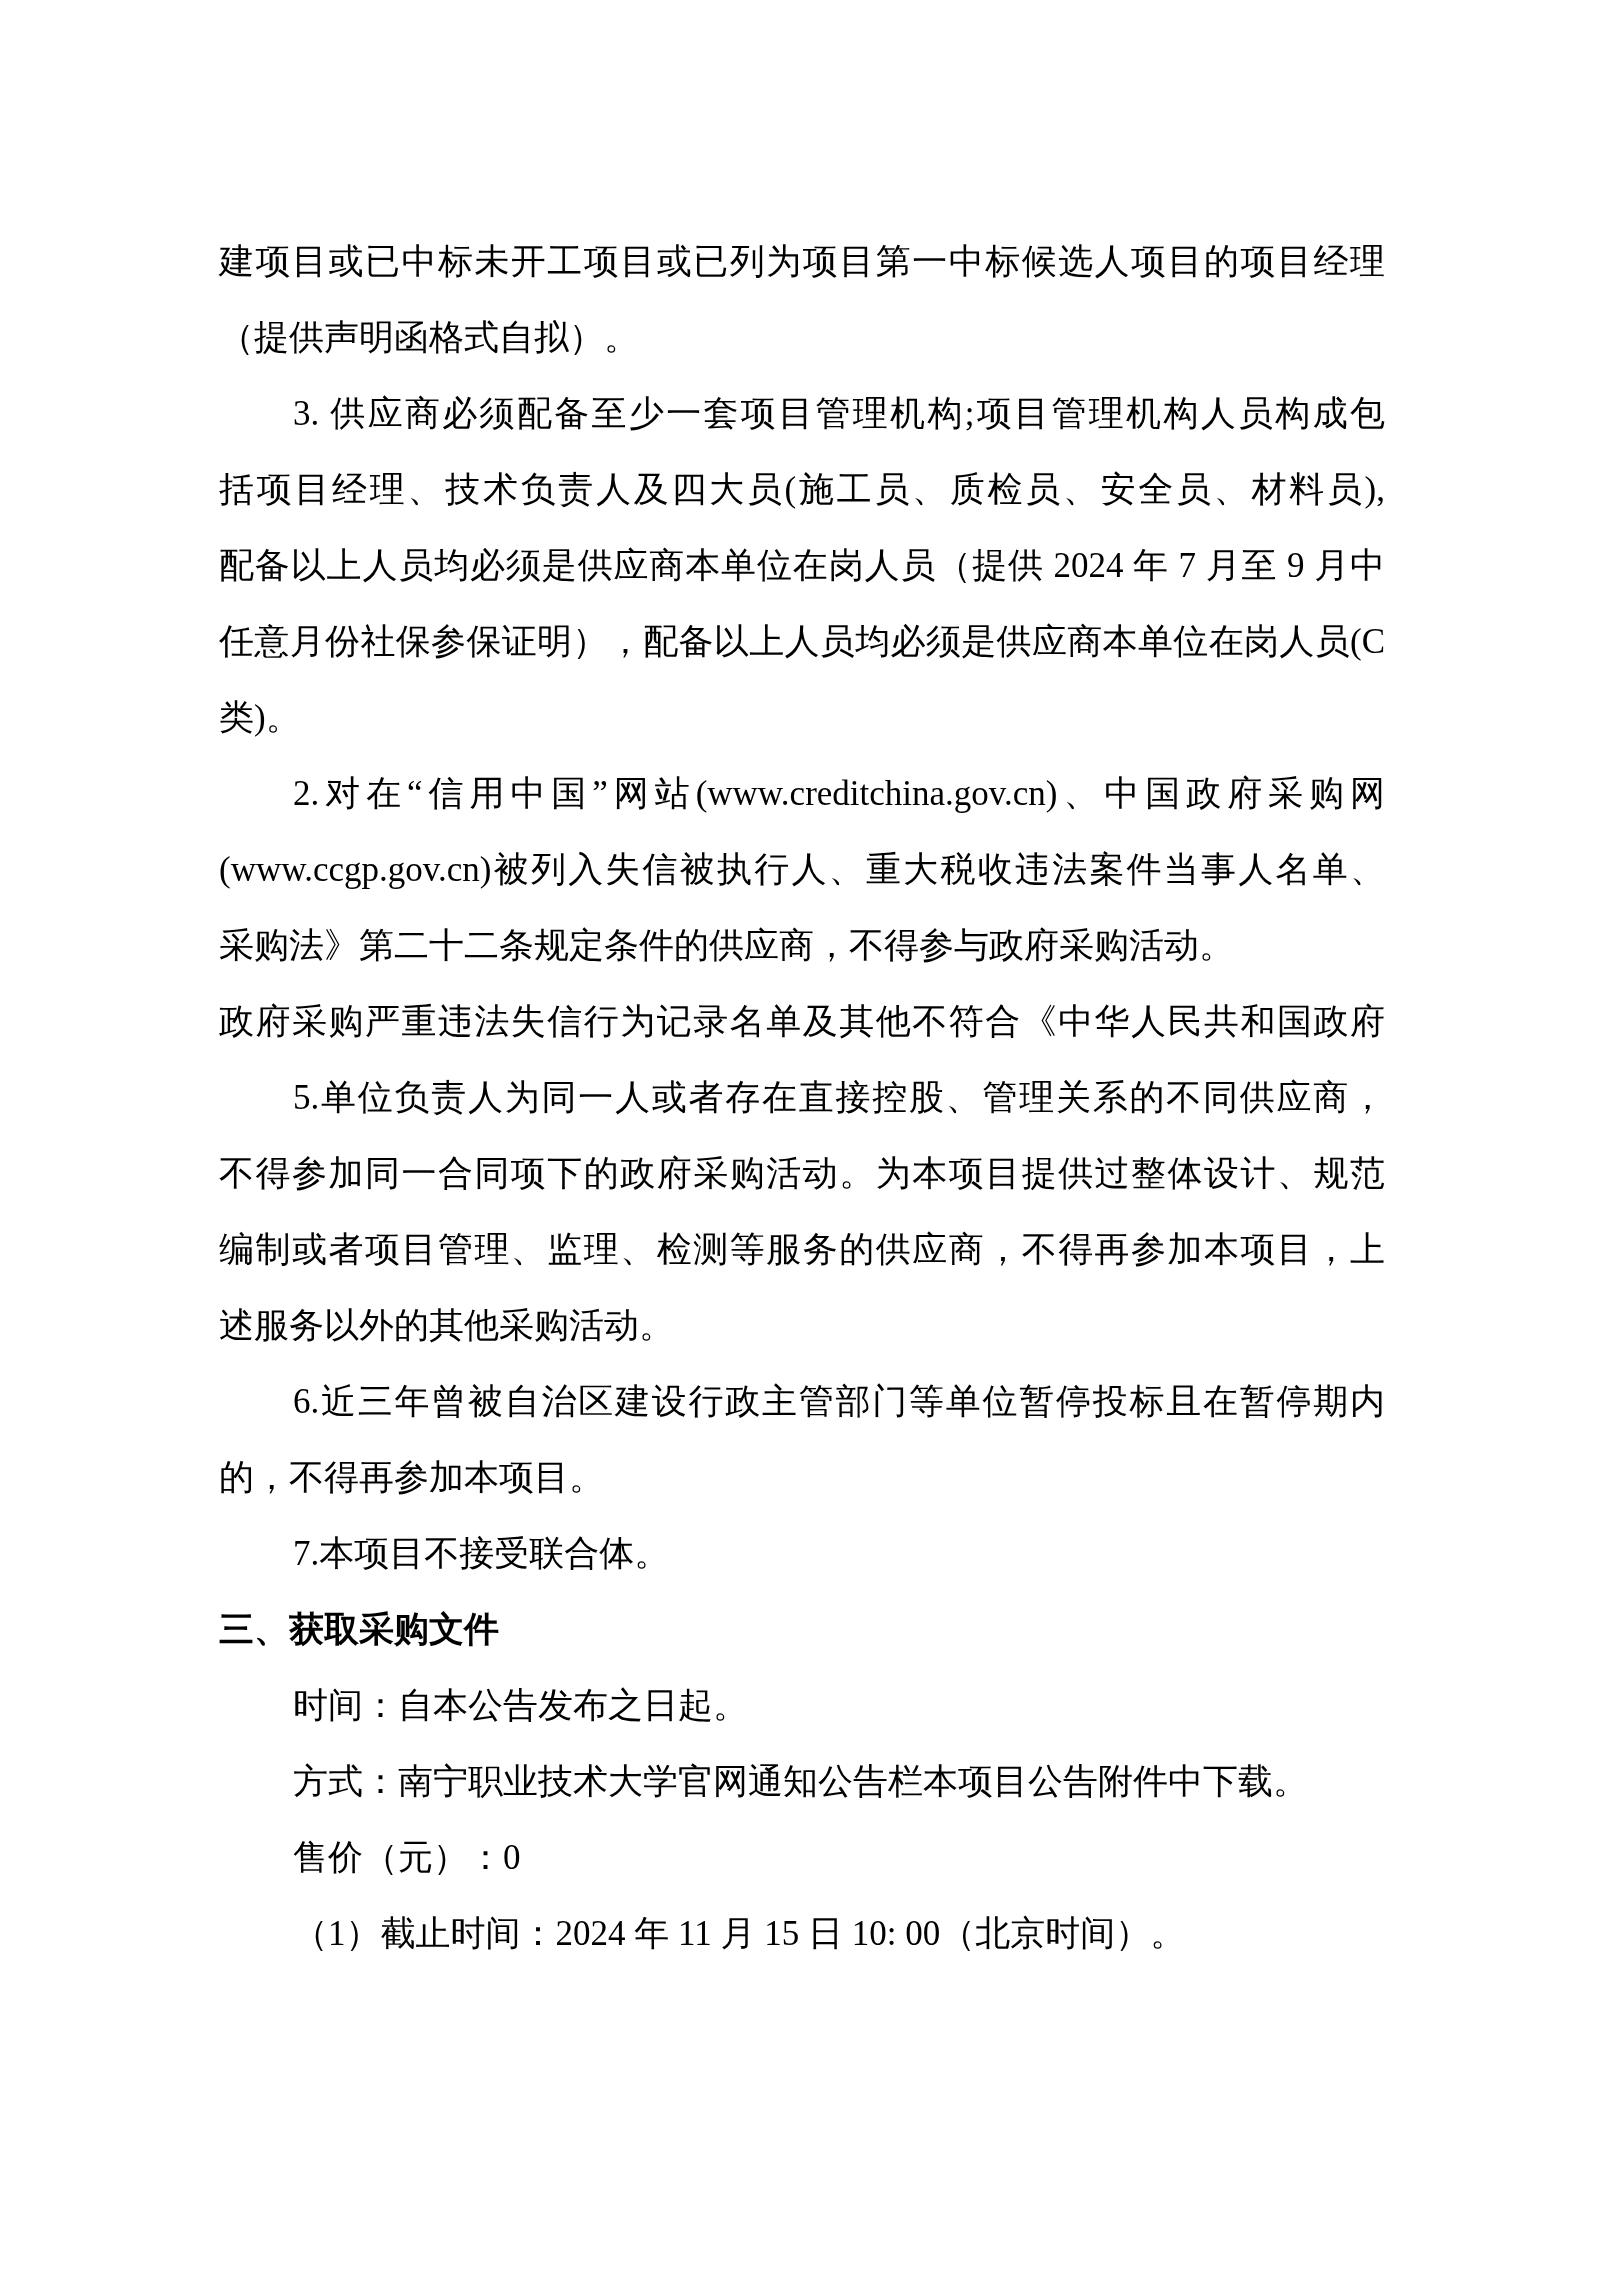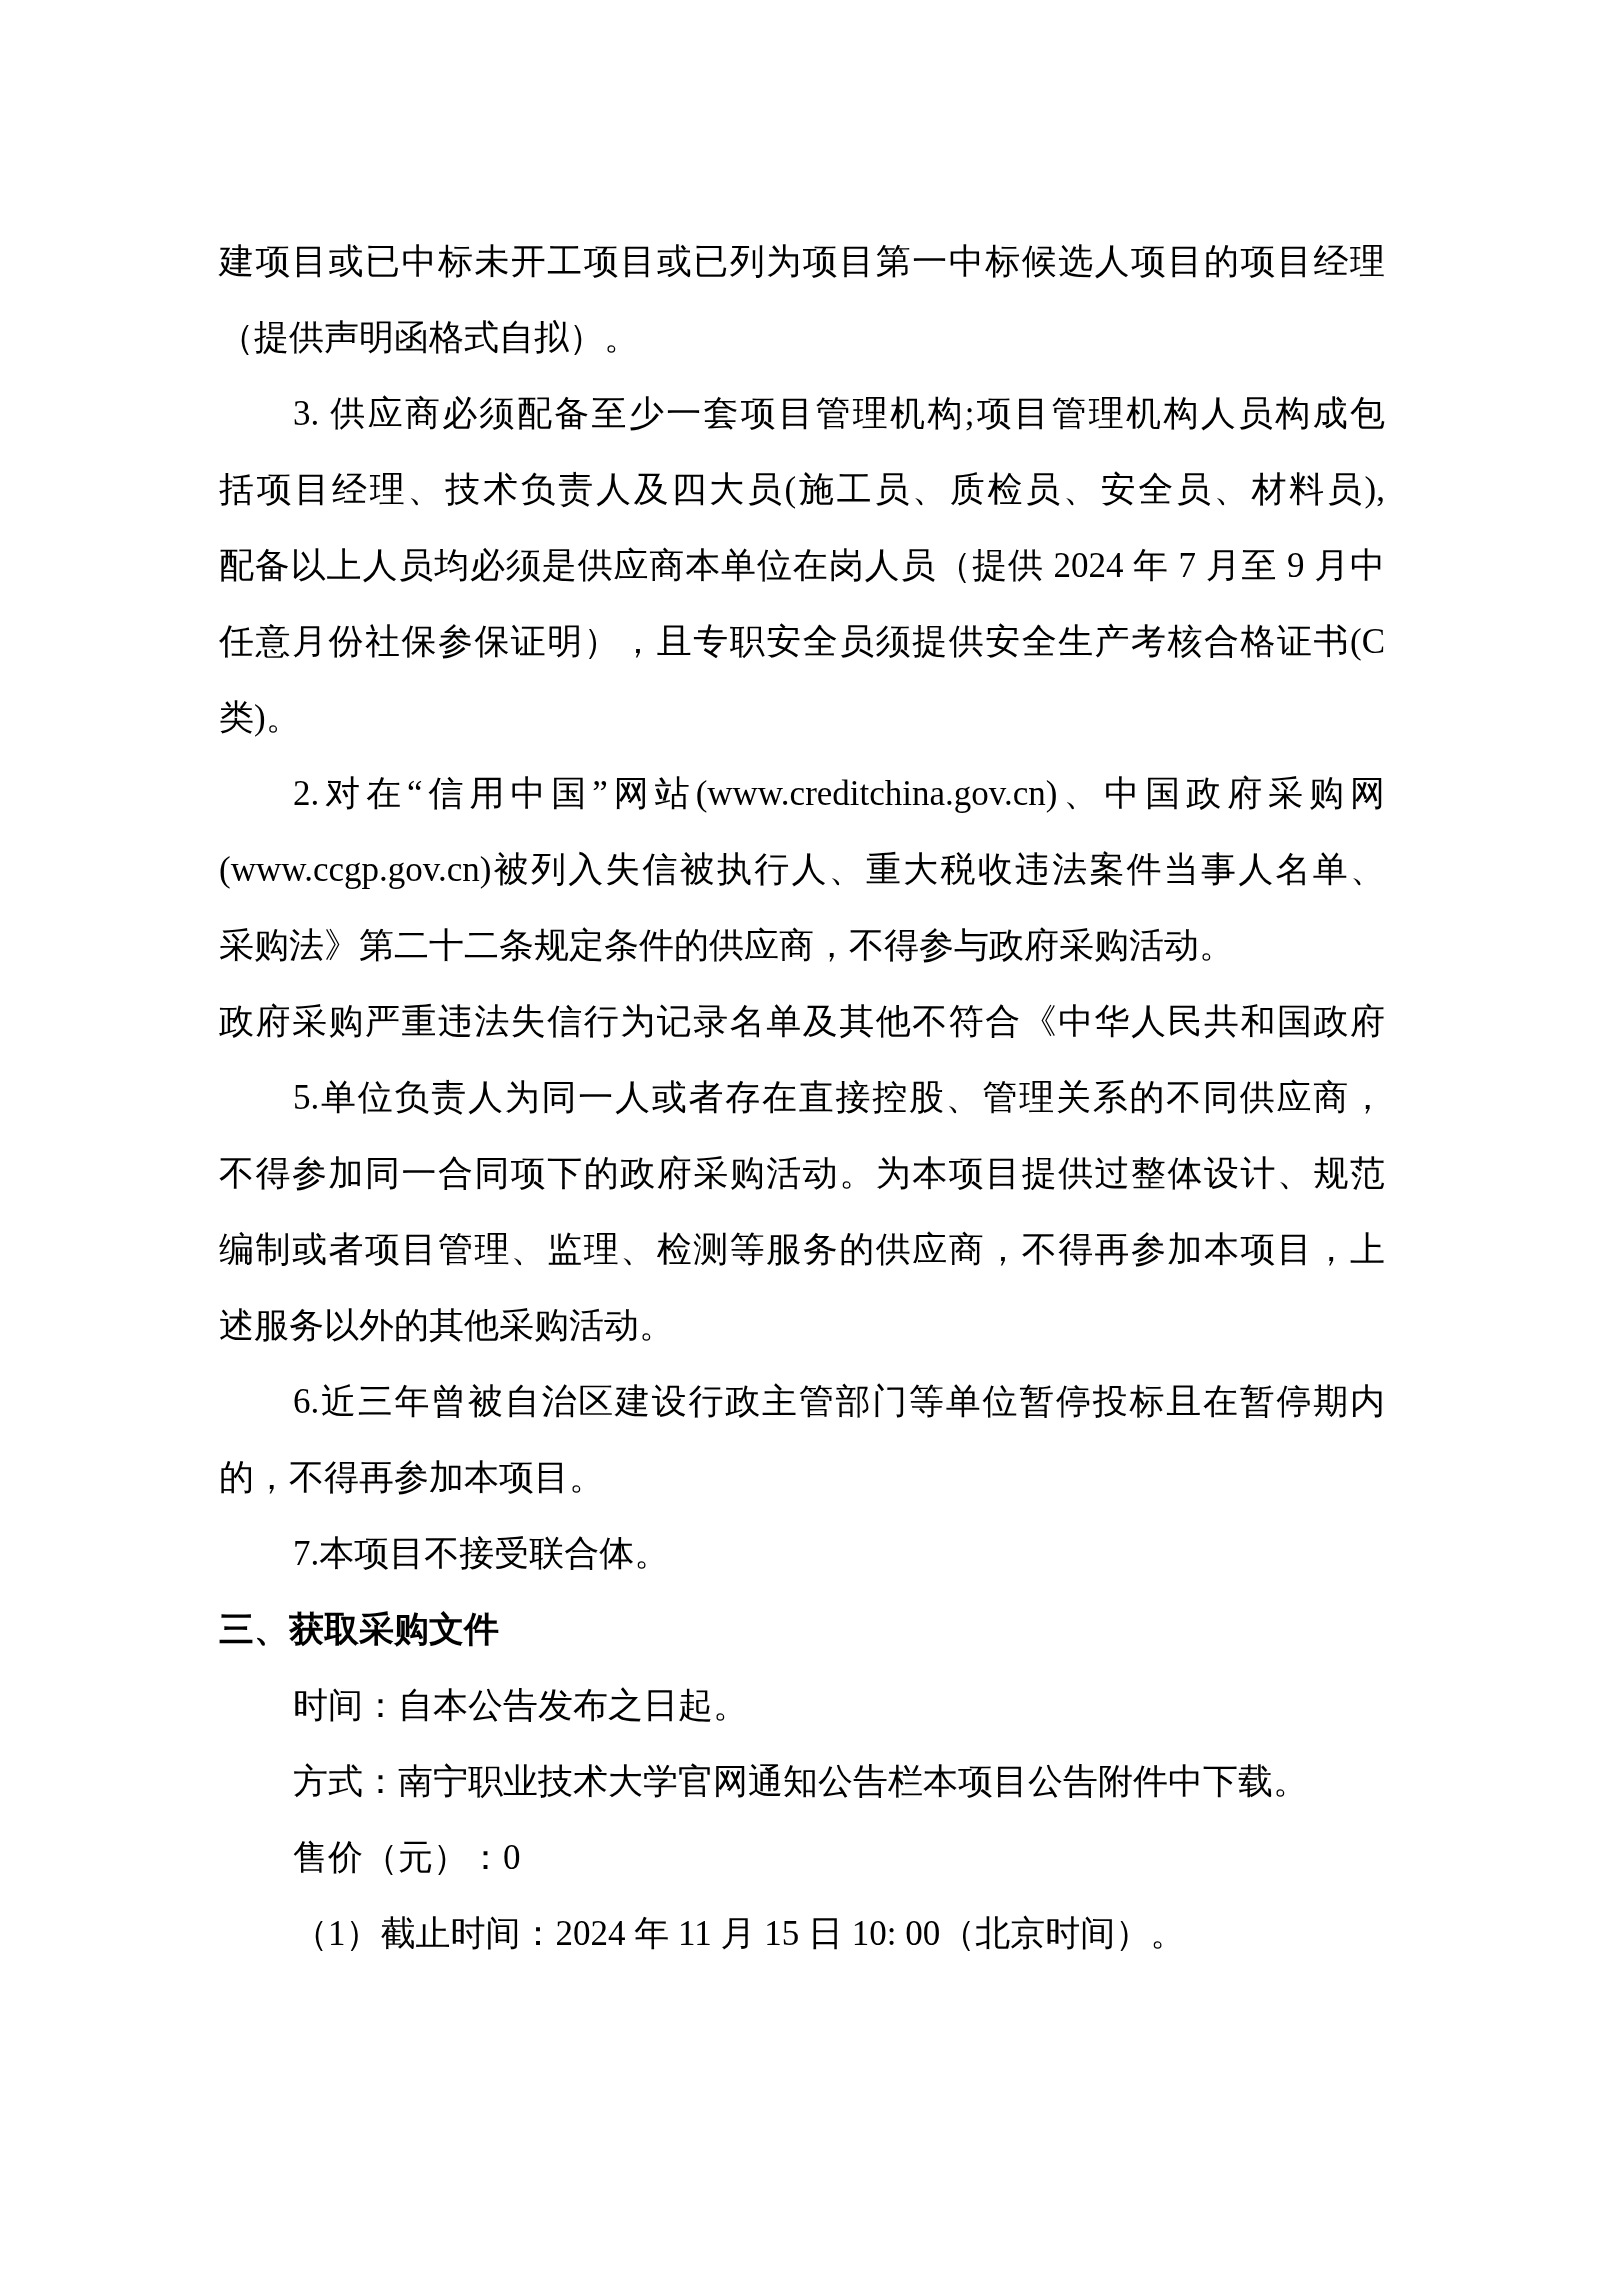--- a/index.html
+++ b/index.html
@@ -48,21 +48,21 @@
 </style>
 </head>
 <body>
 
 <div class="page" id="doc-page">
     <div class="line justify">建项目或已中标未开工项目或已列为项目第一中标候选人项目的项目经理</div>
     <div class="line left">（提供声明函格式自拟）。</div>
     <div class="line justify indent">3. 供应商必须配备至少一套项目管理机构;项目管理机构人员构成包</div>
     <div class="line justify">括项目经理、技术负责人及四大员(施工员、质检员、安全员、材料员),</div>
     <div class="line justify">配备以上人员均必须是供应商本单位在岗人员（提供 2024 年 7 月至 9 月中</div>
-    <div class="line justify">任意月份社保参保证明），且专职安全员须提供安全生产考核合格证书(C</div>
+    <div class="line justify">任意月份社保参保证明），配备以上人员均必须是供应商本单位在岗人员(C</div>
     <div class="line left">类)。</div>
     <div class="line justify indent">2.对在“信用中国”网站(www.creditchina.gov.cn)、中国政府采购网</div>
     <div class="line justify">(www.ccgp.gov.cn)被列入失信被执行人、重大税收违法案件当事人名单、</div>
     <div class="line left">采购法》第二十二条规定条件的供应商，不得参与政府采购活动。</div>
     <div class="line justify">政府采购严重违法失信行为记录名单及其他不符合《中华人民共和国政府</div>
     <div class="line justify indent">5.单位负责人为同一人或者存在直接控股、管理关系的不同供应商，</div>
     <div class="line justify">不得参加同一合同项下的政府采购活动。为本项目提供过整体设计、规范</div>
     <div class="line justify">编制或者项目管理、监理、检测等服务的供应商，不得再参加本项目，上</div>
     <div class="line left">述服务以外的其他采购活动。</div>
     <div class="line justify indent">6.近三年曾被自治区建设行政主管部门等单位暂停投标且在暂停期内</div>

